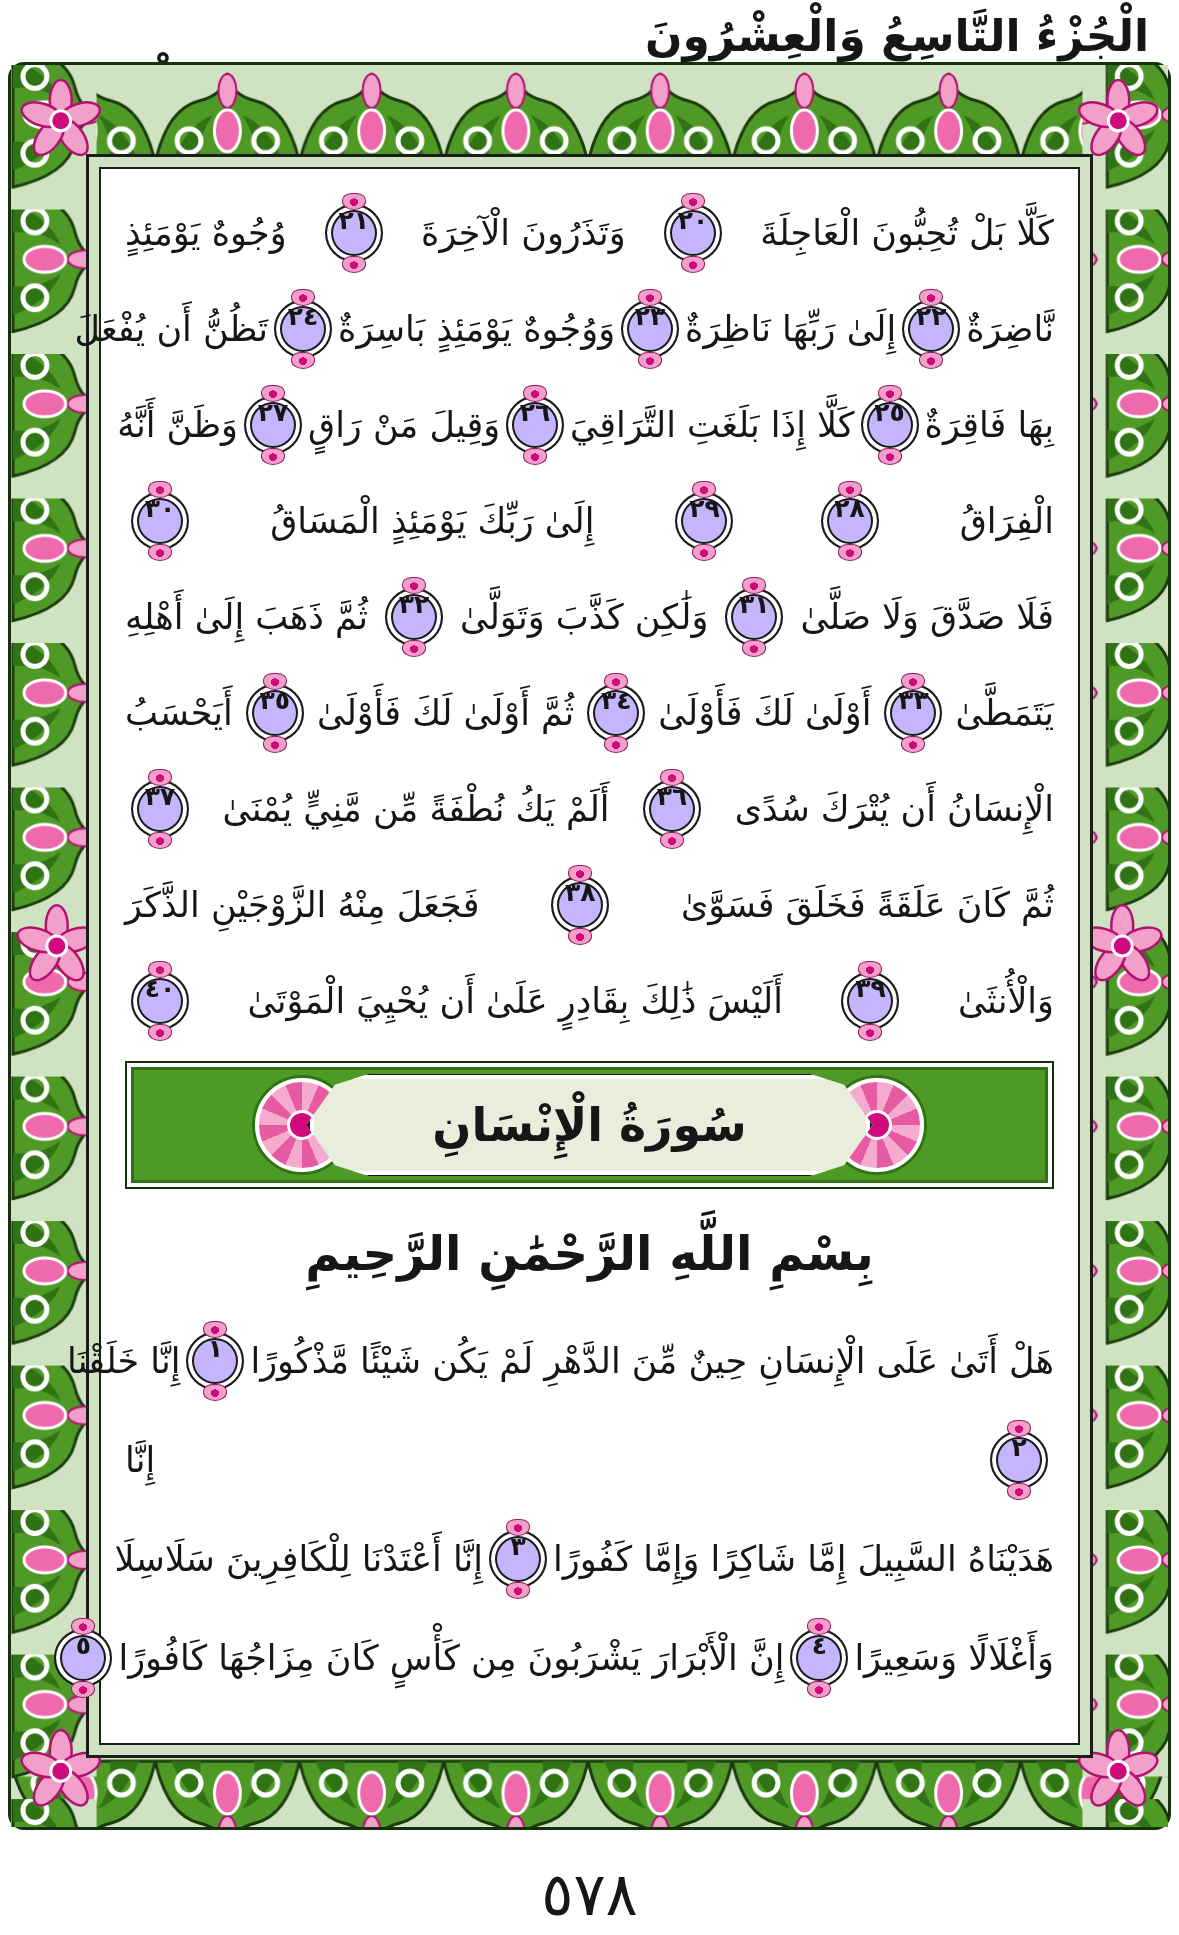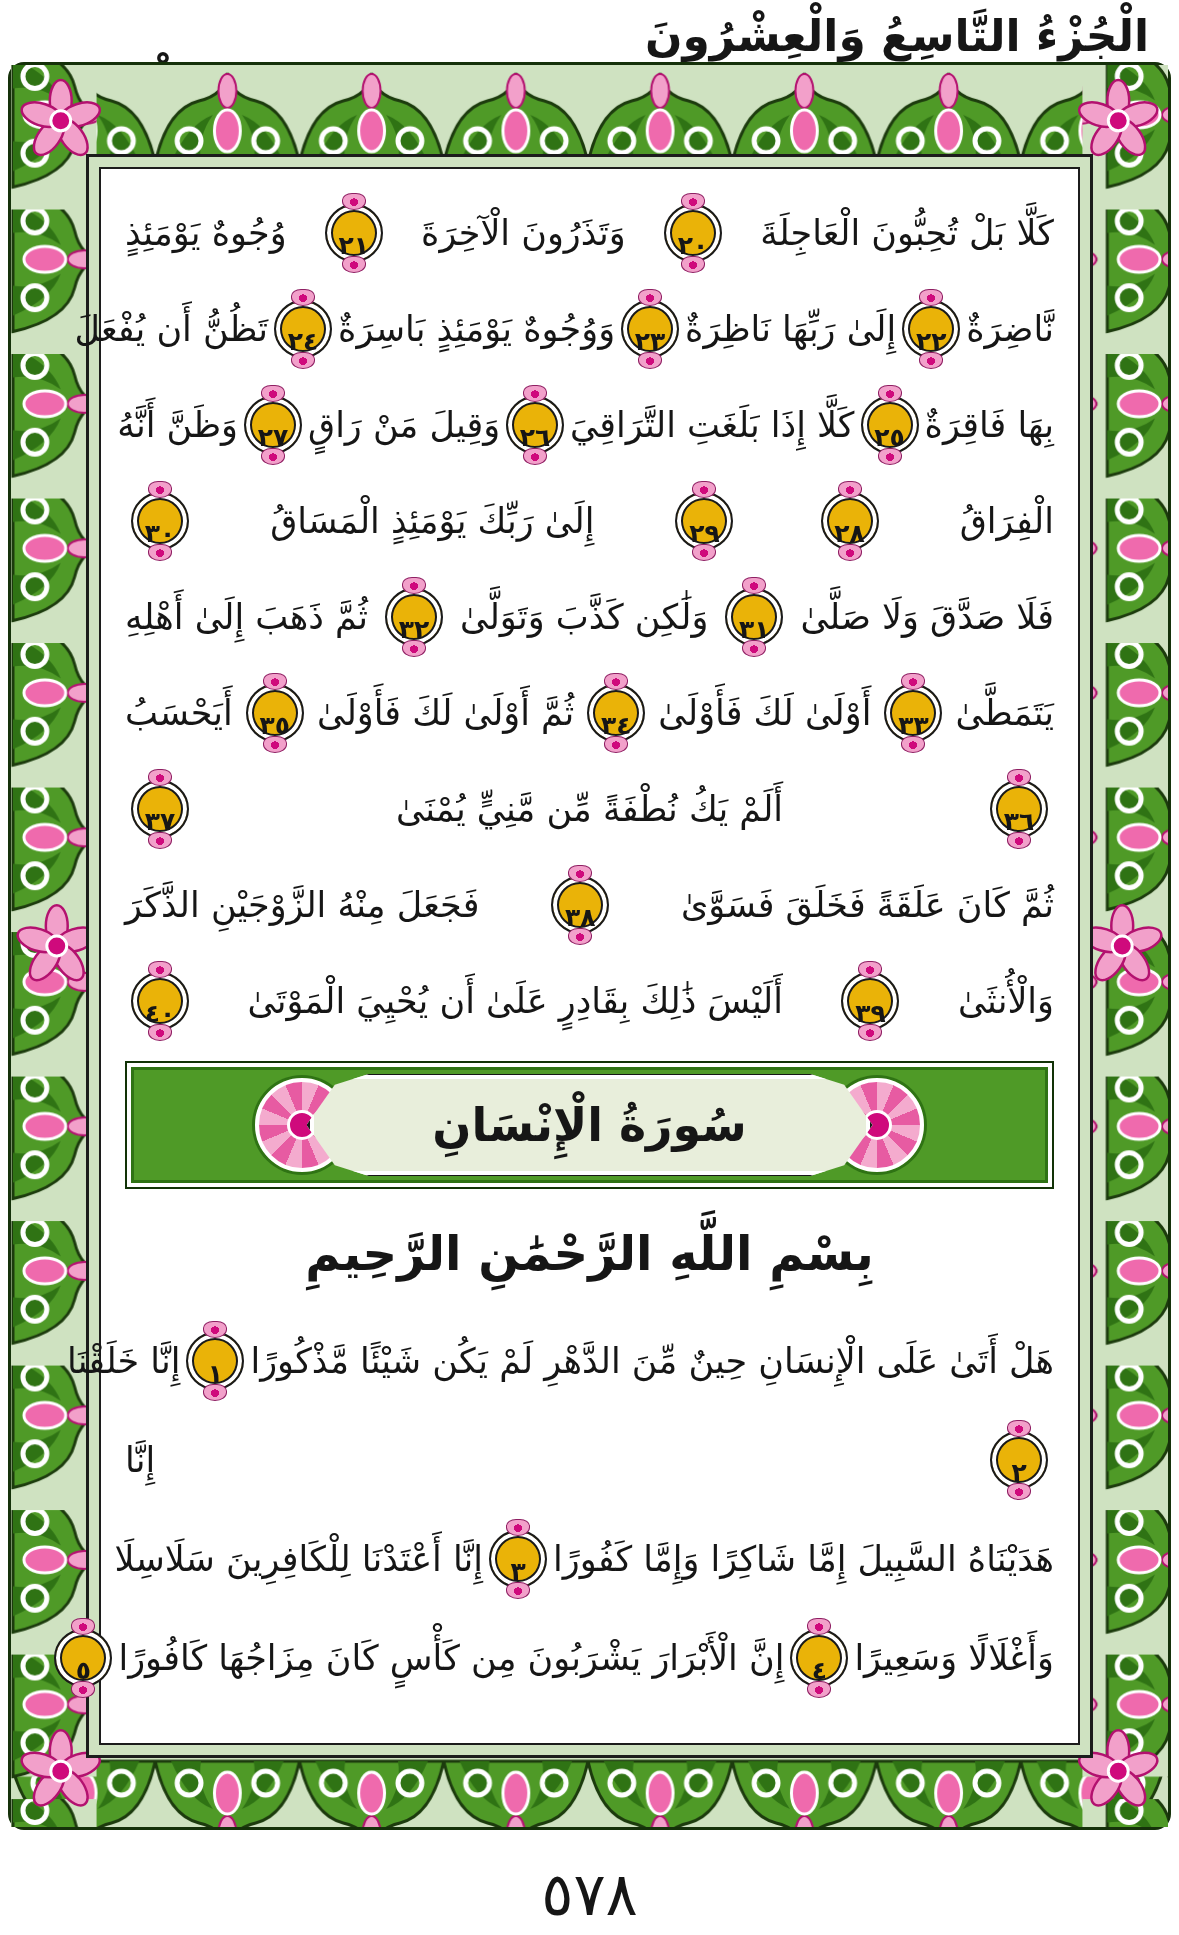--- a/index.html
+++ b/index.html
@@ -31,23 +31,23 @@
 
   
   .t-line{
     display:flex;justify-content:space-between;align-items:center;
     direction:rtl;font-size:35px;font-weight:500;white-space:nowrap;
   }
   #qiyamah-lines .t-line{height:96px;}
   #insan-lines .t-line{height:99px;}
   .ayah-text{white-space:nowrap;}
   .ayah-badge{
-    position:relative;display:inline-flex;align-items:flex-end;justify-content:center;
+    position:relative;display:inline-flex;align-items:flex-start;justify-content:center;
     width:54px;height:54px;border-radius:50%;flex:0 0 auto;
-    background:#eab308;border:2px solid #1a1a1a;
+    background:#c4b5fd;border:2px solid #1a1a1a;
     box-shadow:inset 0 0 0 4px #ffffff,inset 0 0 0 6px #1a1a1a;
     margin:0 6px;
   }
   .ayah-badge::before,.ayah-badge::after{
     content:"";position:absolute;left:50%;transform:translateX(-50%);
     width:22px;height:15px;border-radius:50% 50% 60% 60%;
     background:radial-gradient(circle at 50% 55%,#cf0a7c 0 4px,#f2a0ca 4px 100%);
     border:1px solid #8f1f63;
   }
   .ayah-badge::before{top:-13px;}
@@ -243,20 +243,21 @@
           <span class="ayah-badge">
             <span class="ayah-num">٣٤</span>
           </span>
           <span class="ayah-text">ثُمَّ أَوْلَىٰ لَكَ فَأَوْلَىٰ</span>
           <span class="ayah-badge">
             <span class="ayah-num">٣٥</span>
           </span>
           <span class="ayah-text">أَيَحْسَبُ</span>
         </div>
         <div class="t-line">
+          <span class="ayah-text">الْإِنسَانُ أَن يُتْرَكَ سُدًى</span>
           <span class="ayah-badge">
             <span class="ayah-num">٣٦</span>
           </span>
           <span class="ayah-text">أَلَمْ يَكُ نُطْفَةً مِّن مَّنِيٍّ يُمْنَىٰ</span>
           <span class="ayah-badge">
             <span class="ayah-num">٣٧</span>
           </span>
         </div>
         <div class="t-line">
           <span class="ayah-text">ثُمَّ كَانَ عَلَقَةً فَخَلَقَ فَسَوَّىٰ</span>

